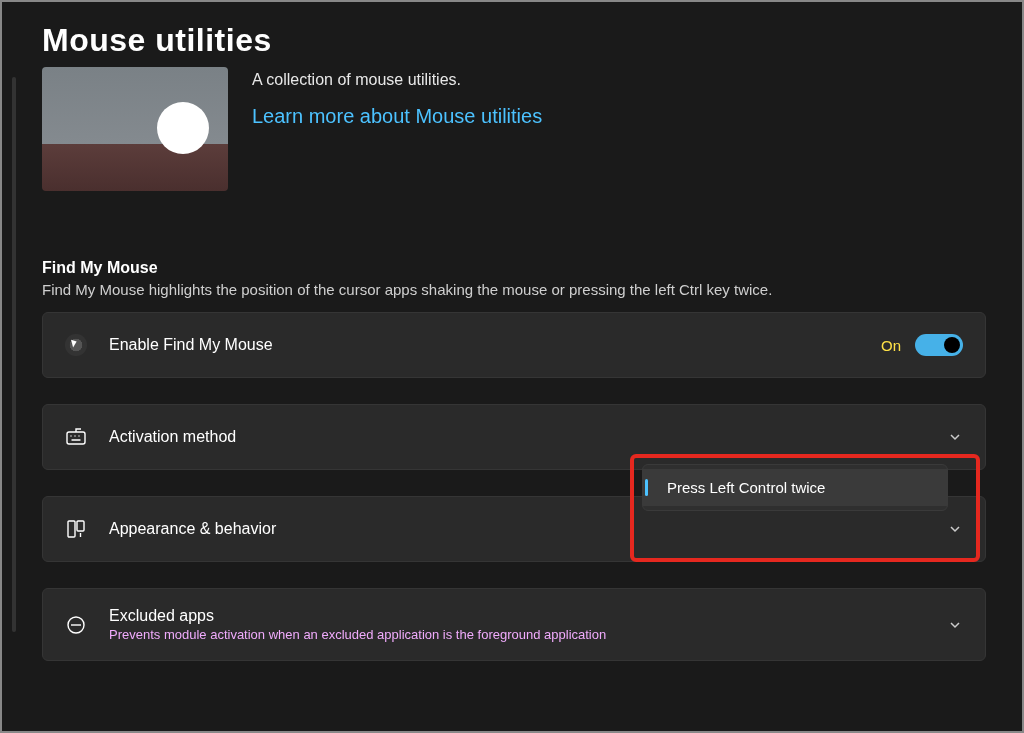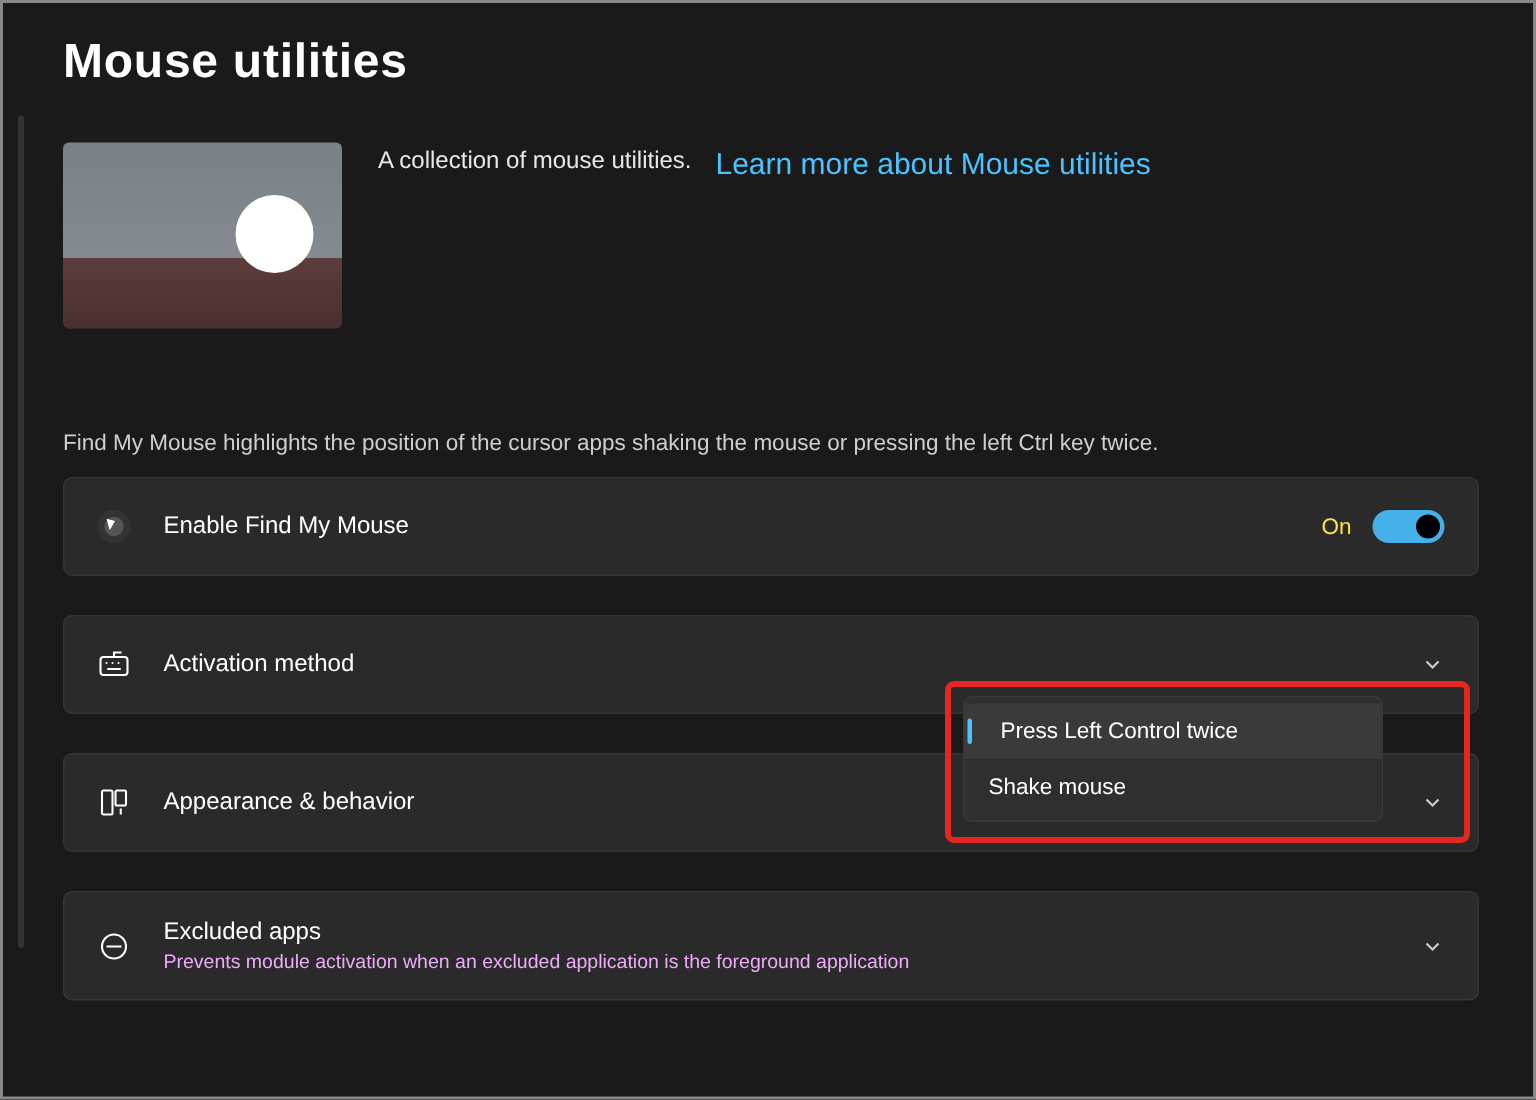--- a/index.html
+++ b/index.html
@@ -25,21 +25,21 @@
       height: 555px;
       background: #333;
       border-radius: 2px;
     }
     .content {
       padding: 20px 36px 20px 40px;
     }
     .page-title {
       font-size: 32px;
       font-weight: 600;
-      margin-bottom: 36px;
+      margin-bottom: 8px;
       letter-spacing: 0.5px;
     }
     .hero-section {
       display: flex;
       gap: 24px;
       align-items: flex-start;
       margin-bottom: 68px;
     }
     .hero-thumb {
       width: 186px;
@@ -54,21 +54,21 @@
       position: absolute;
       left: 115px;
       top: 35px;
       width: 52px;
       height: 52px;
       background: #fff;
       border-radius: 50%;
     }
     .hero-text {
       display: flex;
-      flex-direction: row;
+      flex-direction: column;
       gap: 16px;
       padding-top: 4px;
     }
     .hero-desc {
       color: #e8e8e8;
       font-size: 16px;
     }
     .hero-link {
       color: #4cc2ff;
       font-size: 20px;
@@ -181,21 +181,21 @@
       z-index: 10;
       left: 628px;
       top: 452px;
       width: 350px;
       height: 108px;
     }
     .dropdown-panel {
       position: absolute;
       left: 640px;
       top: 462px;
-      width: 280px;
+      width: 306px;
       background: #2f2f2f;
       border: 1px solid #3a3a3a;
       border-radius: 6px;
       z-index: 5;
       padding: 4px 0;
     }
     .dropdown-item {
       padding: 10px 16px;
       font-size: 15px;
       color: #fff;
@@ -231,20 +231,21 @@
 
   <div class="hero-section">
     <div class="hero-thumb"></div>
     <div class="hero-text">
       <div class="hero-desc">A collection of mouse utilities.</div>
       <a class="hero-link">Learn more about Mouse utilities</a>
     </div>
   </div>
 
   <div class="section-header">
+    <div class="section-title">Find My Mouse</div>
     <div class="section-desc">Find My Mouse highlights the position of the cursor apps shaking the mouse or pressing the left Ctrl key twice.</div>
   </div>
 
   <div class="settings-card">
     <div class="card-icon">
       <div class="cursor-circle-icon"></div>
     </div>
     <div class="card-body">
       <div class="card-title">Enable Find My Mouse</div>
     </div>
@@ -318,18 +319,15 @@
       </div>
     </div>
   </div>
 
 </div>
 
 <div class="dropdown-panel">
   <div class="dropdown-item selected">
     <span class="dropdown-item-text">Press Left Control twice</span>
   </div>
-  <div class="dropdown-item">
-    <span class="dropdown-item-text">Shake mouse</span>
-  </div>
 </div>
 
 <div class="dropdown-highlight"></div>
 
 </body></html>

